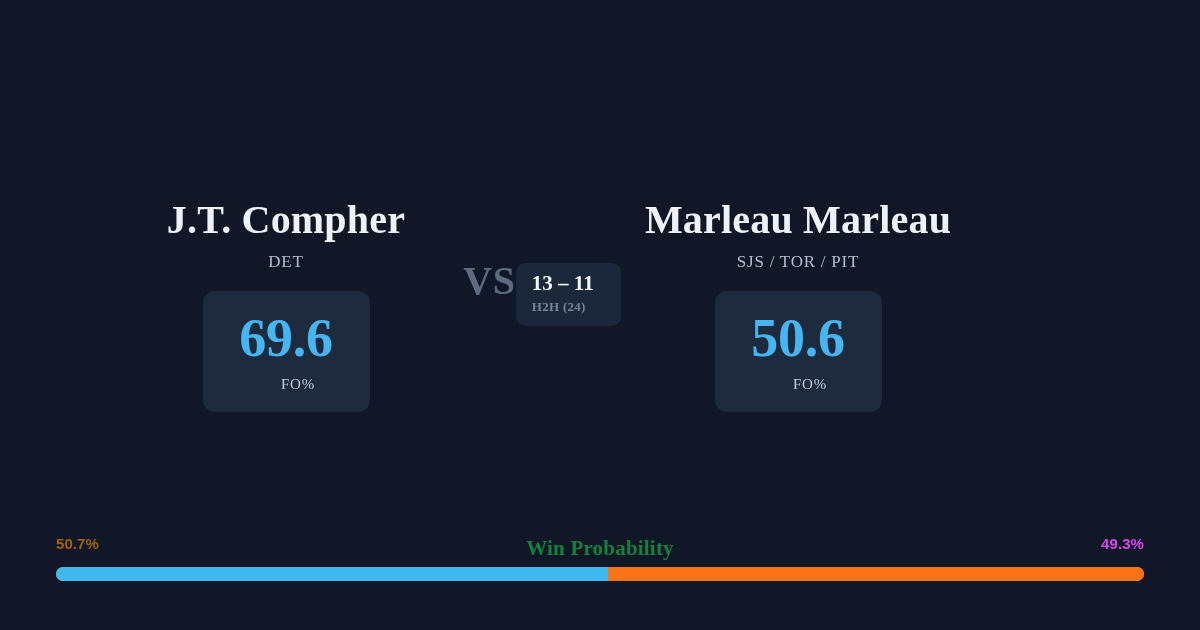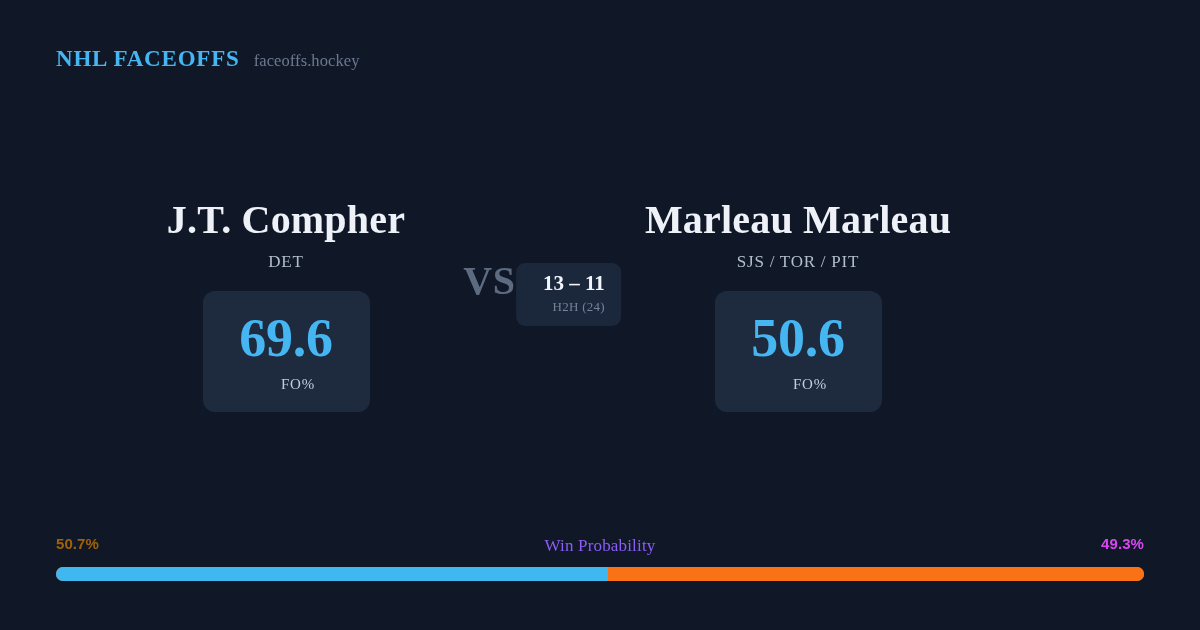--- a/index.html
+++ b/index.html
@@ -135,35 +135,35 @@
     letter-spacing: 0.02em;
   }
   .h2h-card {
     margin-top: 27px;
     min-width: 105px;
     padding: 9px 16px 11px 16px;
     background: #1b273a;
     border-radius: 9px;
     display: flex;
     flex-direction: column;
-    align-items: flex-end;
+    align-items: flex-start;
   }
   .h2h-record {
     font-family: "Liberation Serif", "DejaVu Serif", serif;
     font-size: 21px;
     font-weight: bold;
     color: #f2f5fa;
     line-height: 1.1;
     white-space: nowrap;
   }
   .h2h-label {
     margin-top: 4px;
     font-family: "Liberation Serif", "DejaVu Serif", serif;
     font-size: 13px;
-    font-weight: normal;
+    font-weight: bold;
     color: #74839a;
     letter-spacing: 0.02em;
     white-space: nowrap;
   }
 
   
   .winprob {
     position: absolute;
     left: 56px;
     right: 56px;
@@ -193,23 +193,23 @@
     font-weight: bold;
     color: #d946ef;
     letter-spacing: 0.005em;
   }
   .wp-center {
     position: absolute;
     left: 50%;
     top: 1px;
     transform: translateX(-50%);
     font-family: "Liberation Serif", "DejaVu Serif", serif;
-    font-size: 17px;
-    font-weight: normal;
-    color: #8b5cf6;
+    font-size: 21px;
+    font-weight: bold;
+    color: #15803d;
     letter-spacing: 0.01em;
     white-space: nowrap;
   }
 
   .wp-bar {
     position: relative;
     width: 100%;
     height: 14px;
     border-radius: 7px;
     overflow: hidden;
@@ -224,24 +224,20 @@
     height: 100%;
     flex: 1 1 auto;
     background: #f97316;
   }
 </style>
 </head>
 <body>
 
 <div class="card-root">
 
-  <div class="brand-bar">
-    <span class="brand-title">NHL FACEOFFS</span>
-    <span class="brand-domain">faceoffs.hockey</span>
-  </div>
 
   <div class="matchup">
 
     <div class="side side-left">
       <div class="player-name">J.T. Compher</div>
       <div class="player-teams">DET</div>
       <div class="stat-card">
         <div class="stat-value">69.6</div>
         <div class="stat-label">FO%</div>
       </div>

